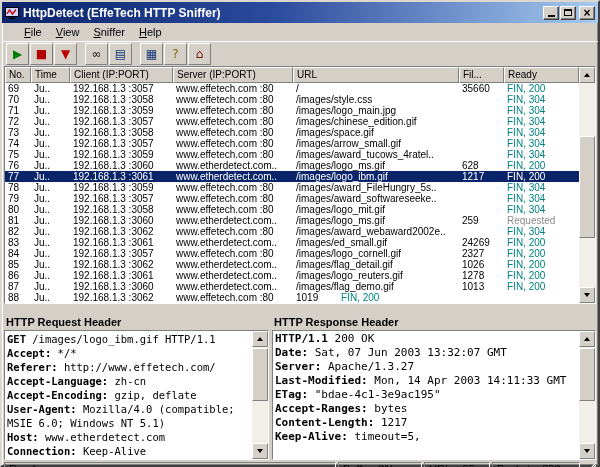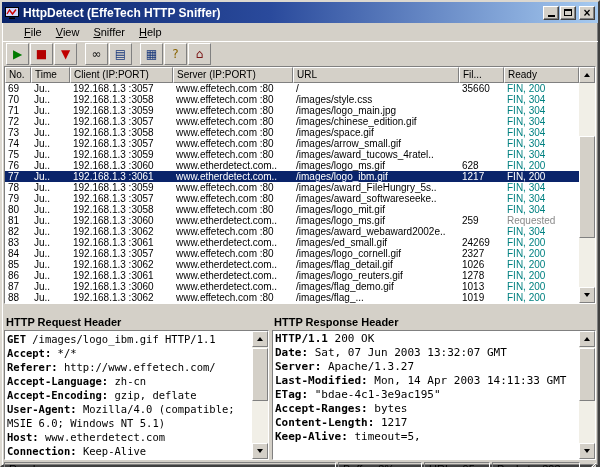--- a/index.html
+++ b/index.html
@@ -338,21 +338,20 @@
     <span class="cell c3">www.etherdetect.com..</span>
     <span class="cell c4">/images/flag_demo.gif</span>
     <span class="cell c5">1013</span>
     <span class="cell c6" style="color: rgb(0, 128, 128);">FIN, 200</span>
   </div>
           <div class="lv-row">
     <span class="cell c0">88</span>
     <span class="cell c1">Ju..</span>
     <span class="cell c2">192.168.1.3 :3062</span>
     <span class="cell c3">www.effetech.com :80</span>
-    <span class="cell c4">/images/flag_...</span>
     <span class="cell c5">1019</span>
     <span class="cell c6" style="color: rgb(0, 128, 128);">FIN, 200</span>
   </div>
         </div>
     </div>
     <div class="vscroll main">
       <div class="sb-btn">
           <span class="arr up"></span>
         </div>
       <div class="sb-track">

